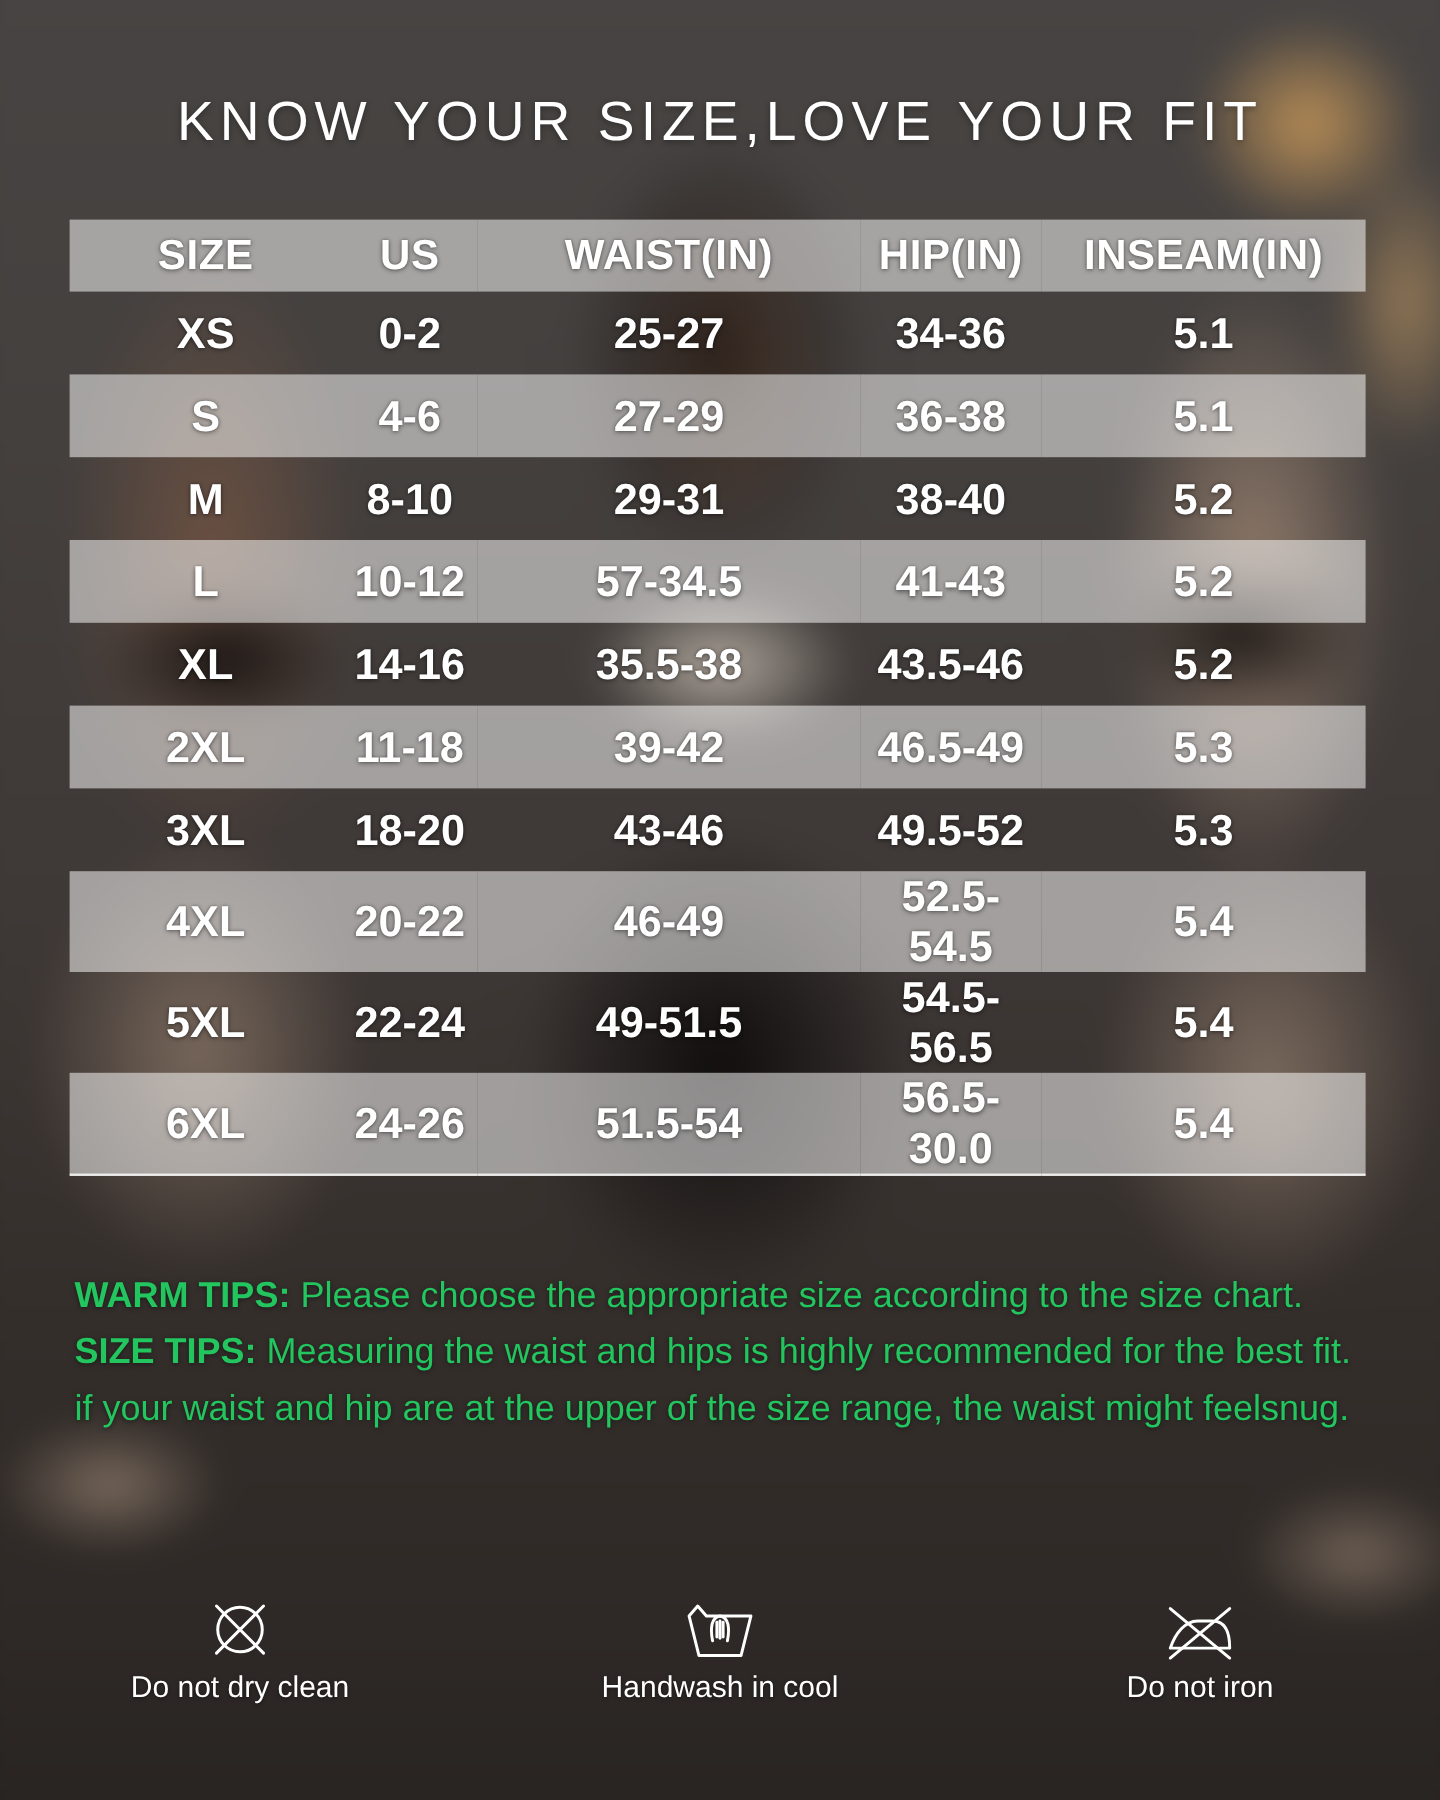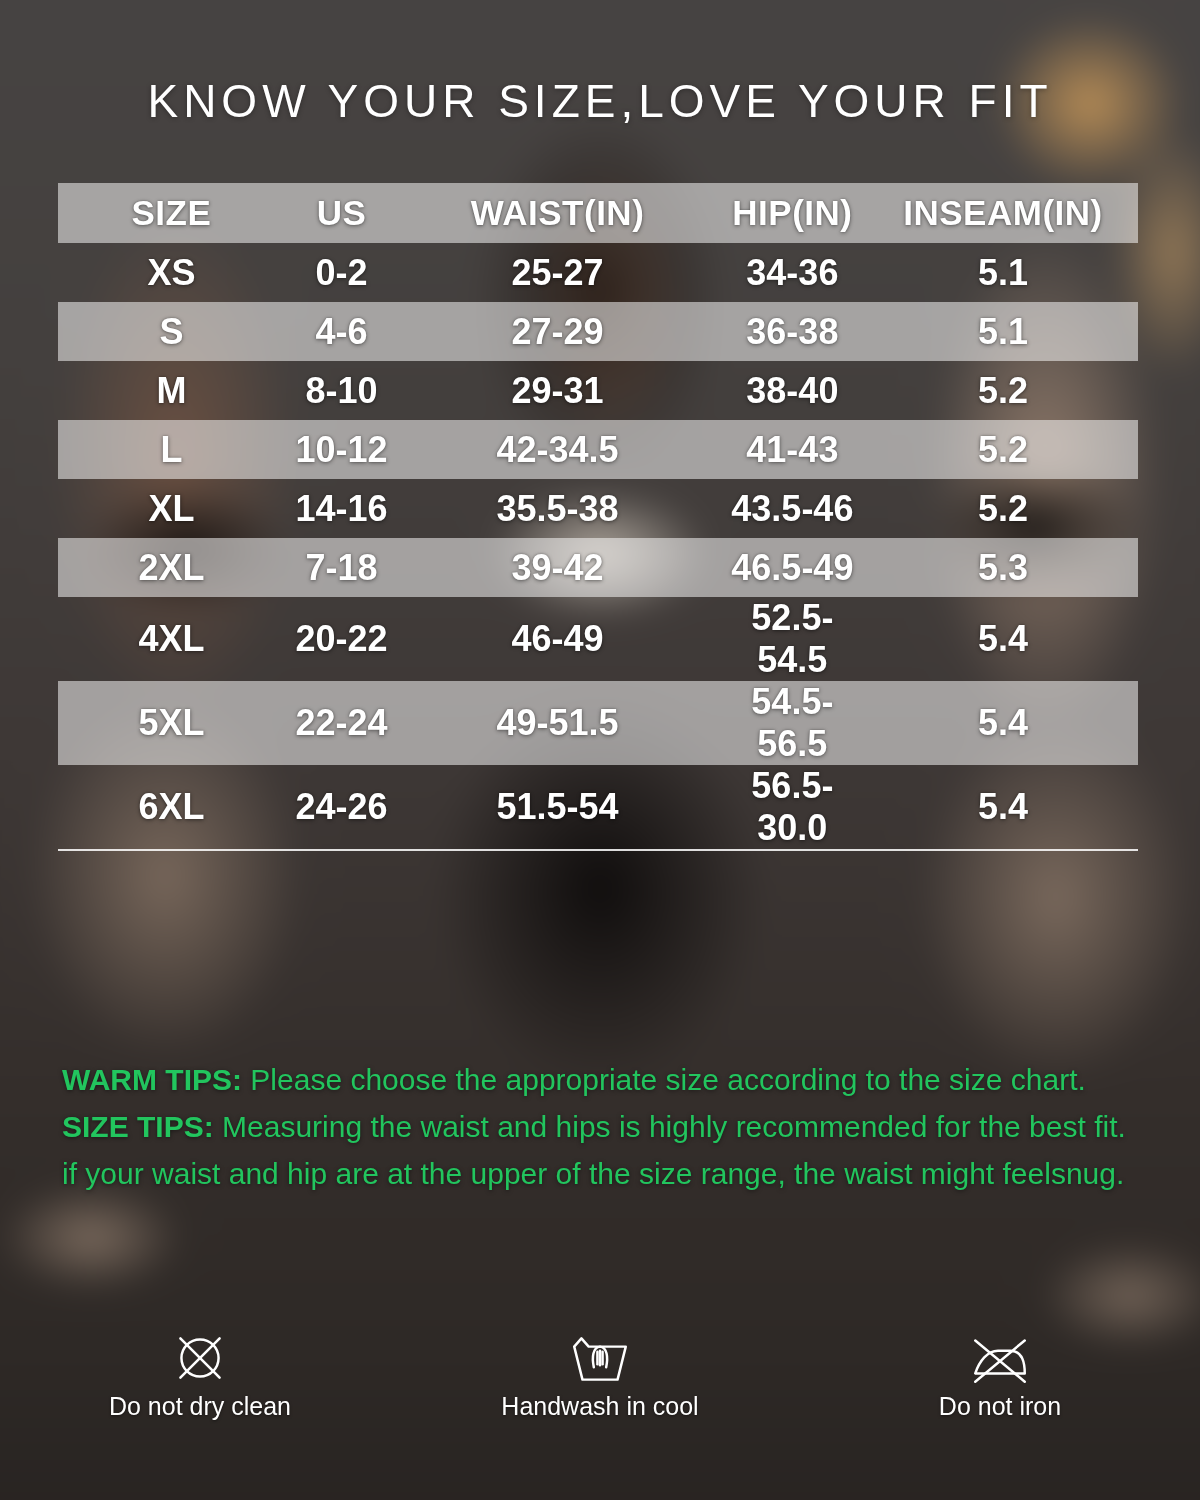--- a/index.html
+++ b/index.html
@@ -43,21 +43,21 @@
     letter-spacing: 5px; line-height: 50px;
     text-shadow: 0 1px 5px rgba(0,0,0,0.35);
   }
 
   table.size-table {
     position: absolute; left: 58px; top: 183px; width: 1080px;
     border-collapse: collapse; table-layout: fixed;
     color: #ffffff;
   }
   .size-table thead tr { height: 60px; background: rgba(255,255,255,0.52); }
-  .size-table tbody tr { height: 59px; }
+  .size-table tbody tr { height: 69px; }
   .size-table tbody tr:nth-child(even) { background: rgba(255,255,255,0.52); }
   .size-table tbody tr:last-child { border-bottom: 2px solid rgba(255,255,255,0.85); border-radius: 24px; }
   .size-table th, .size-table td {
     padding: 0; text-align: center; vertical-align: middle;
     font-weight: 700;
     text-shadow: 0 1px 4px rgba(0,0,0,0.45), 0 0 2px rgba(0,0,0,0.25);
   }
   .size-table th { font-size: 35px; letter-spacing: 0.5px; text-align: center; }
   .size-table td { font-size: 36px; }
 
@@ -131,36 +131,43 @@
         <tr>
           <td>M</td>
           <td>8-10</td>
           <td>29-31</td>
           <td>38-40</td>
           <td>5.2</td>
         </tr>
         <tr>
           <td>L</td>
           <td>10-12</td>
-          <td>42-34.5</td>
+          <td>57-34.5</td>
           <td>41-43</td>
           <td>5.2</td>
         </tr>
         <tr>
           <td>XL</td>
           <td>14-16</td>
           <td>35.5-38</td>
           <td>43.5-46</td>
           <td>5.2</td>
         </tr>
         <tr>
           <td>2XL</td>
-          <td>7-18</td>
+          <td>11-18</td>
           <td>39-42</td>
           <td>46.5-49</td>
+          <td>5.3</td>
+        </tr>
+        <tr>
+          <td>3XL</td>
+          <td>18-20</td>
+          <td>43-46</td>
+          <td>49.5-52</td>
           <td>5.3</td>
         </tr>
         <tr>
           <td>4XL</td>
           <td>20-22</td>
           <td>46-49</td>
           <td>52.5-54.5</td>
           <td>5.4</td>
         </tr>
         <tr>

